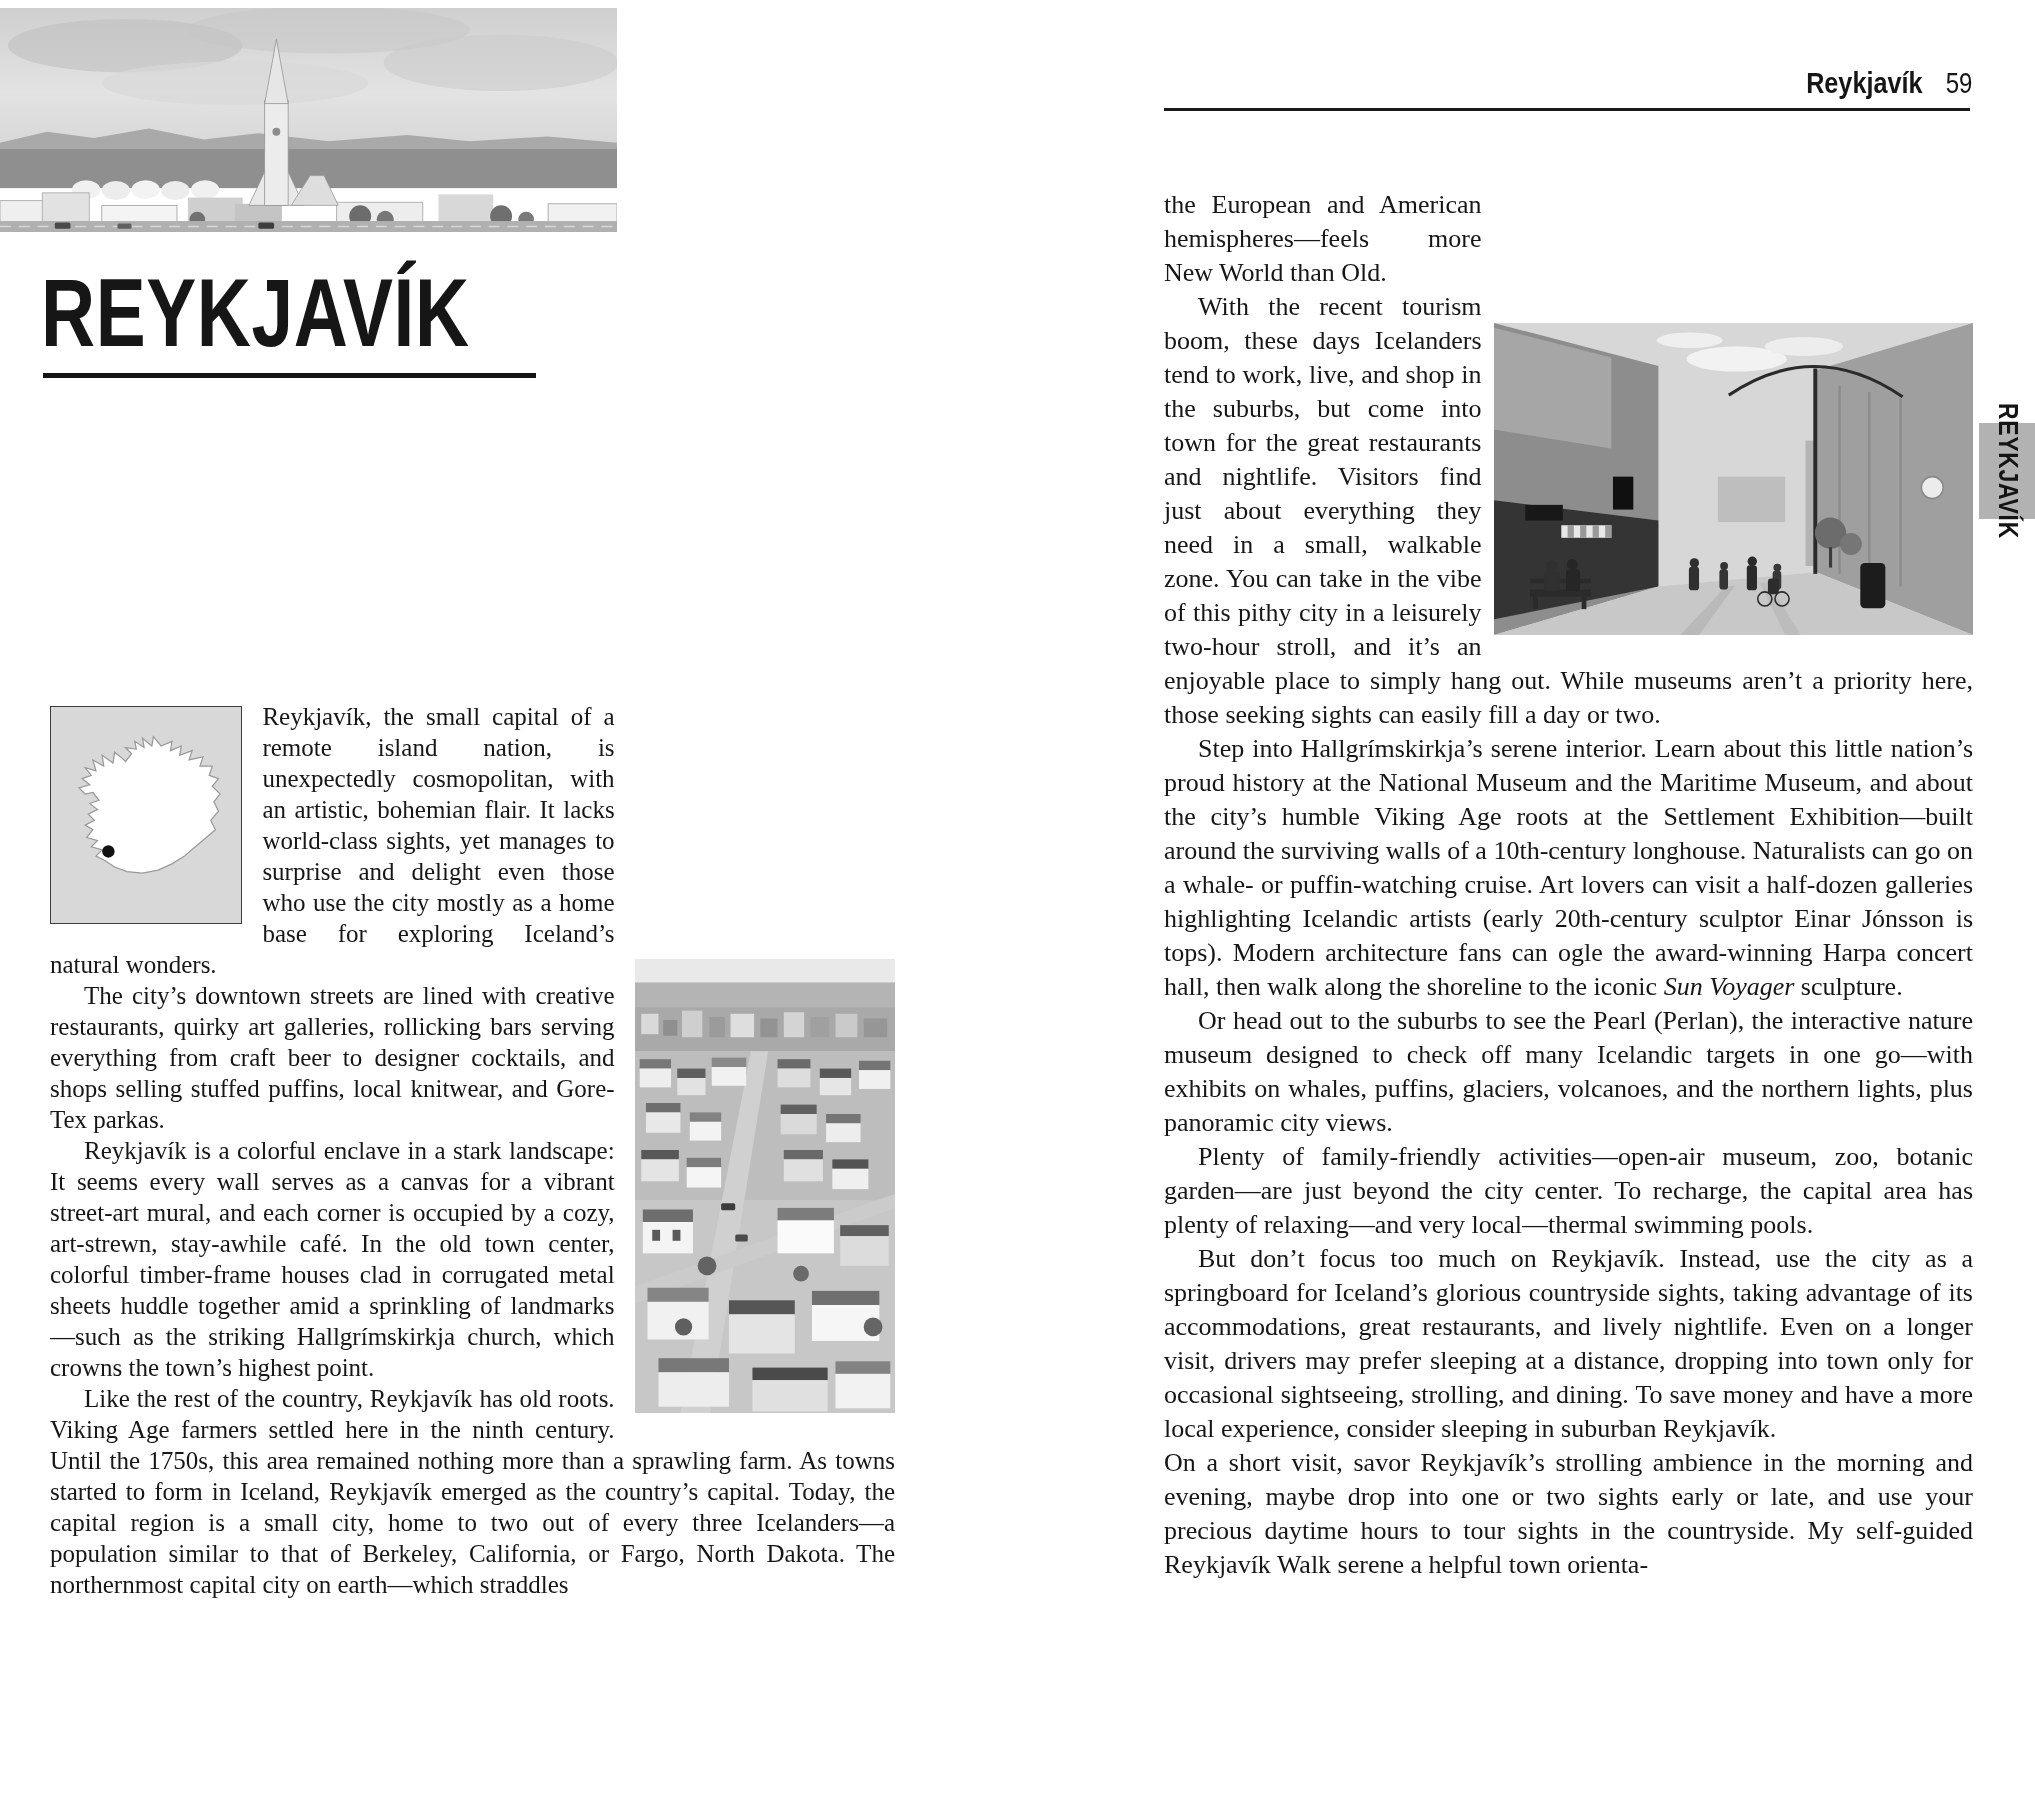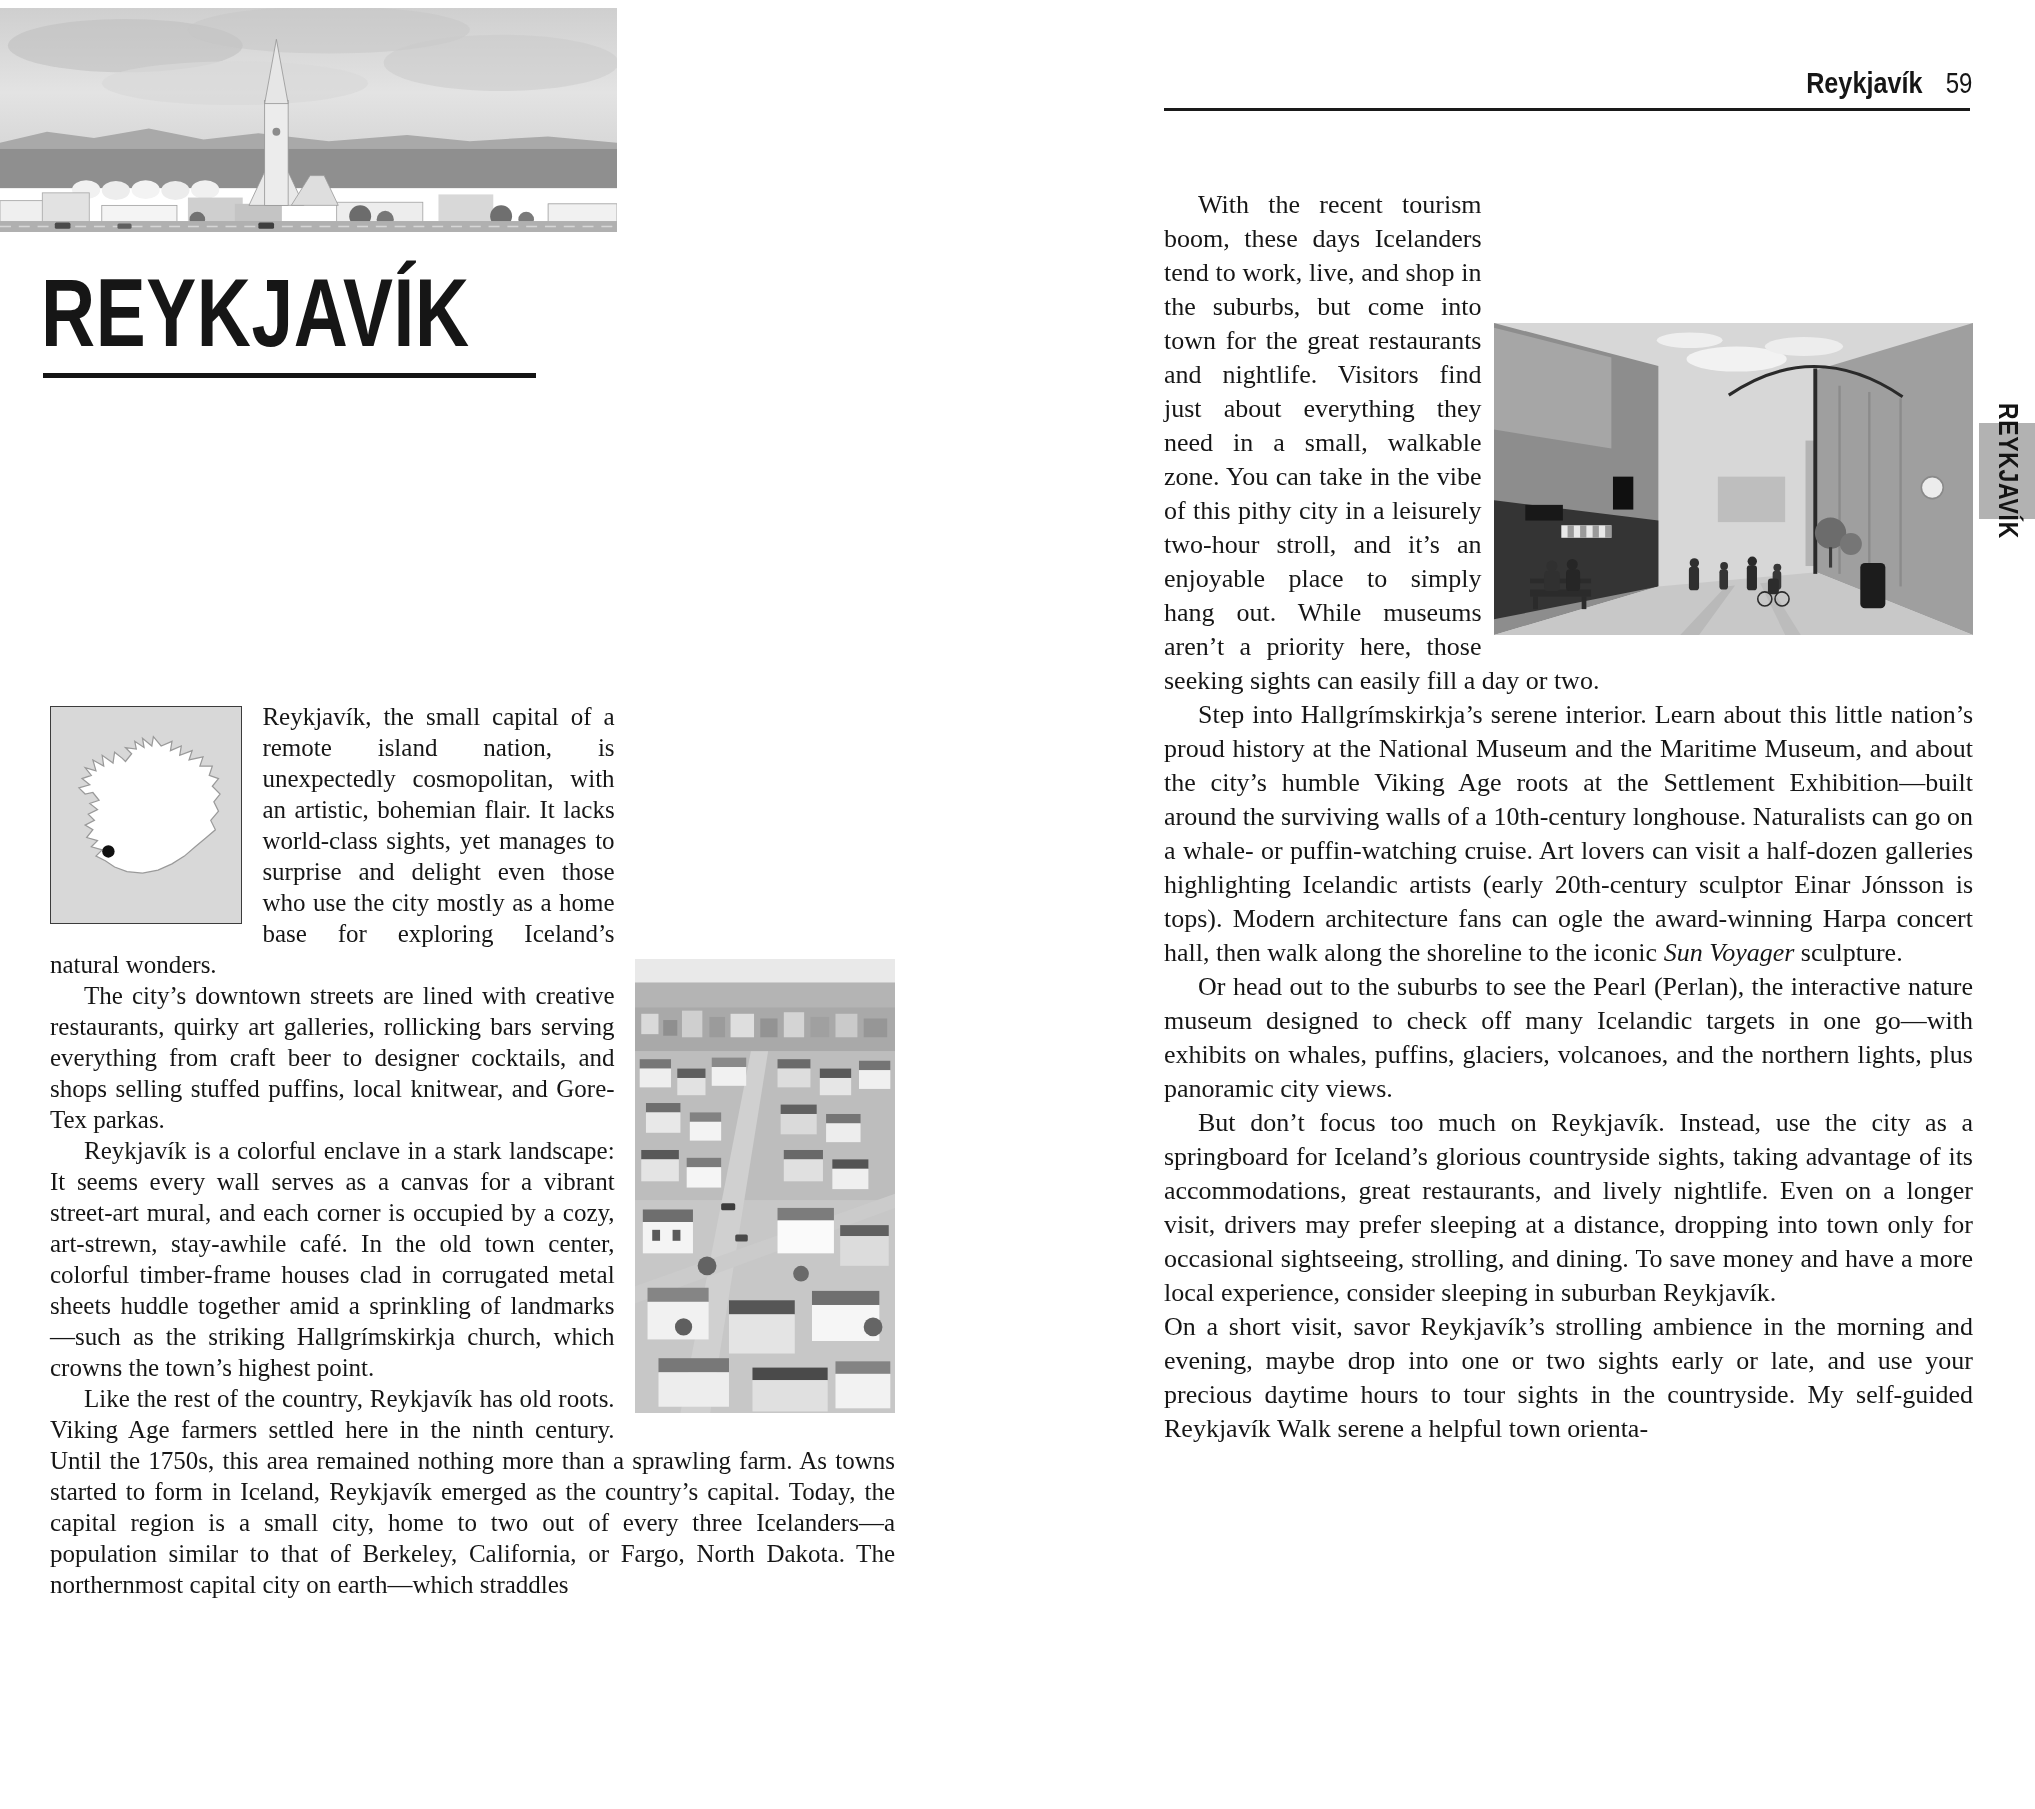--- a/index.html
+++ b/index.html
@@ -297,23 +297,25 @@
         </g>
         <rect x="468" y="306" width="32" height="58" rx="6" fill="#1c1c1c"></rect>
         <g>
           <circle cx="430" cy="268" r="20" fill="#6c6c6c"></circle>
             <rect x="428" y="286" width="4" height="26" fill="#3c3c3c"></rect>
           <circle cx="456" cy="282" r="14" fill="#767676"></circle>
         </g>
       </svg>
     </div>
 
+    <p>the European and American hemispheres—feels more New World than Old.</p>
     <p class="indent">With the recent tourism boom, these days Icelanders tend to work, live, and shop in the suburbs, but come into town for the great restaurants and nightlife. Visitors find just about everything they need in a small, walkable zone. You can take in the vibe of this pithy city in a leisurely two-hour stroll, and it’s an enjoyable place to simply hang out. While museums aren’t a priority here, those seeking sights can easily fill a day or two.</p>
     <p class="indent"><span>Step into Hallgrímskirkja’s serene interior. Learn about this little nation’s proud history at the National Museum and the Maritime Museum, and about the city’s humble Viking Age roots at the Settlement Exhibition—built around the surviving walls of a 10th-century longhouse. Naturalists can go on a whale- or puffin-watching cruise. Art lovers can visit a half-dozen galleries highlighting Icelandic artists (early 20th-century sculptor Einar Jónsson is tops). Modern architecture fans can ogle the award-winning Harpa concert hall, then walk along the shoreline to the iconic </span><em>Sun Voyager</em><span> sculpture.</span></p>
     <p class="indent">Or head out to the suburbs to see the Pearl (Perlan), the interactive nature museum designed to check off many Icelandic targets in one go—with exhibits on whales, puffins, glaciers, volcanoes, and the northern lights, plus panoramic city views.</p>
+    <p class="indent">Plenty of family-friendly activities—open-air museum, zoo, botanic garden—are just beyond the city center. To recharge, the capital area has plenty of relaxing—and very local—thermal swimming pools.</p>
     <p class="indent">But don’t focus too much on Reykjavík. Instead, use the city as a springboard for Iceland’s glorious countryside sights, taking advantage of its accommodations, great restaurants, and lively nightlife. Even on a longer visit, drivers may prefer sleeping at a distance, dropping into town only for occasional sightseeing, strolling, and dining. To save money and have a more local experience, consider sleeping in suburban Reykjavík.</p>
 
     <p>On a short visit, savor Reykjavík’s strolling ambience in the morning and evening, maybe drop into one or two sights early or late, and use your precious daytime hours to tour sights in the countryside. My self-guided Reykjavík Walk serene a helpful town orienta-</p>
   </div>
 
   <div class="abs side-tab">
     <span class="tab-text">REYKJAVÍK</span>
   </div>
 
 </div>

